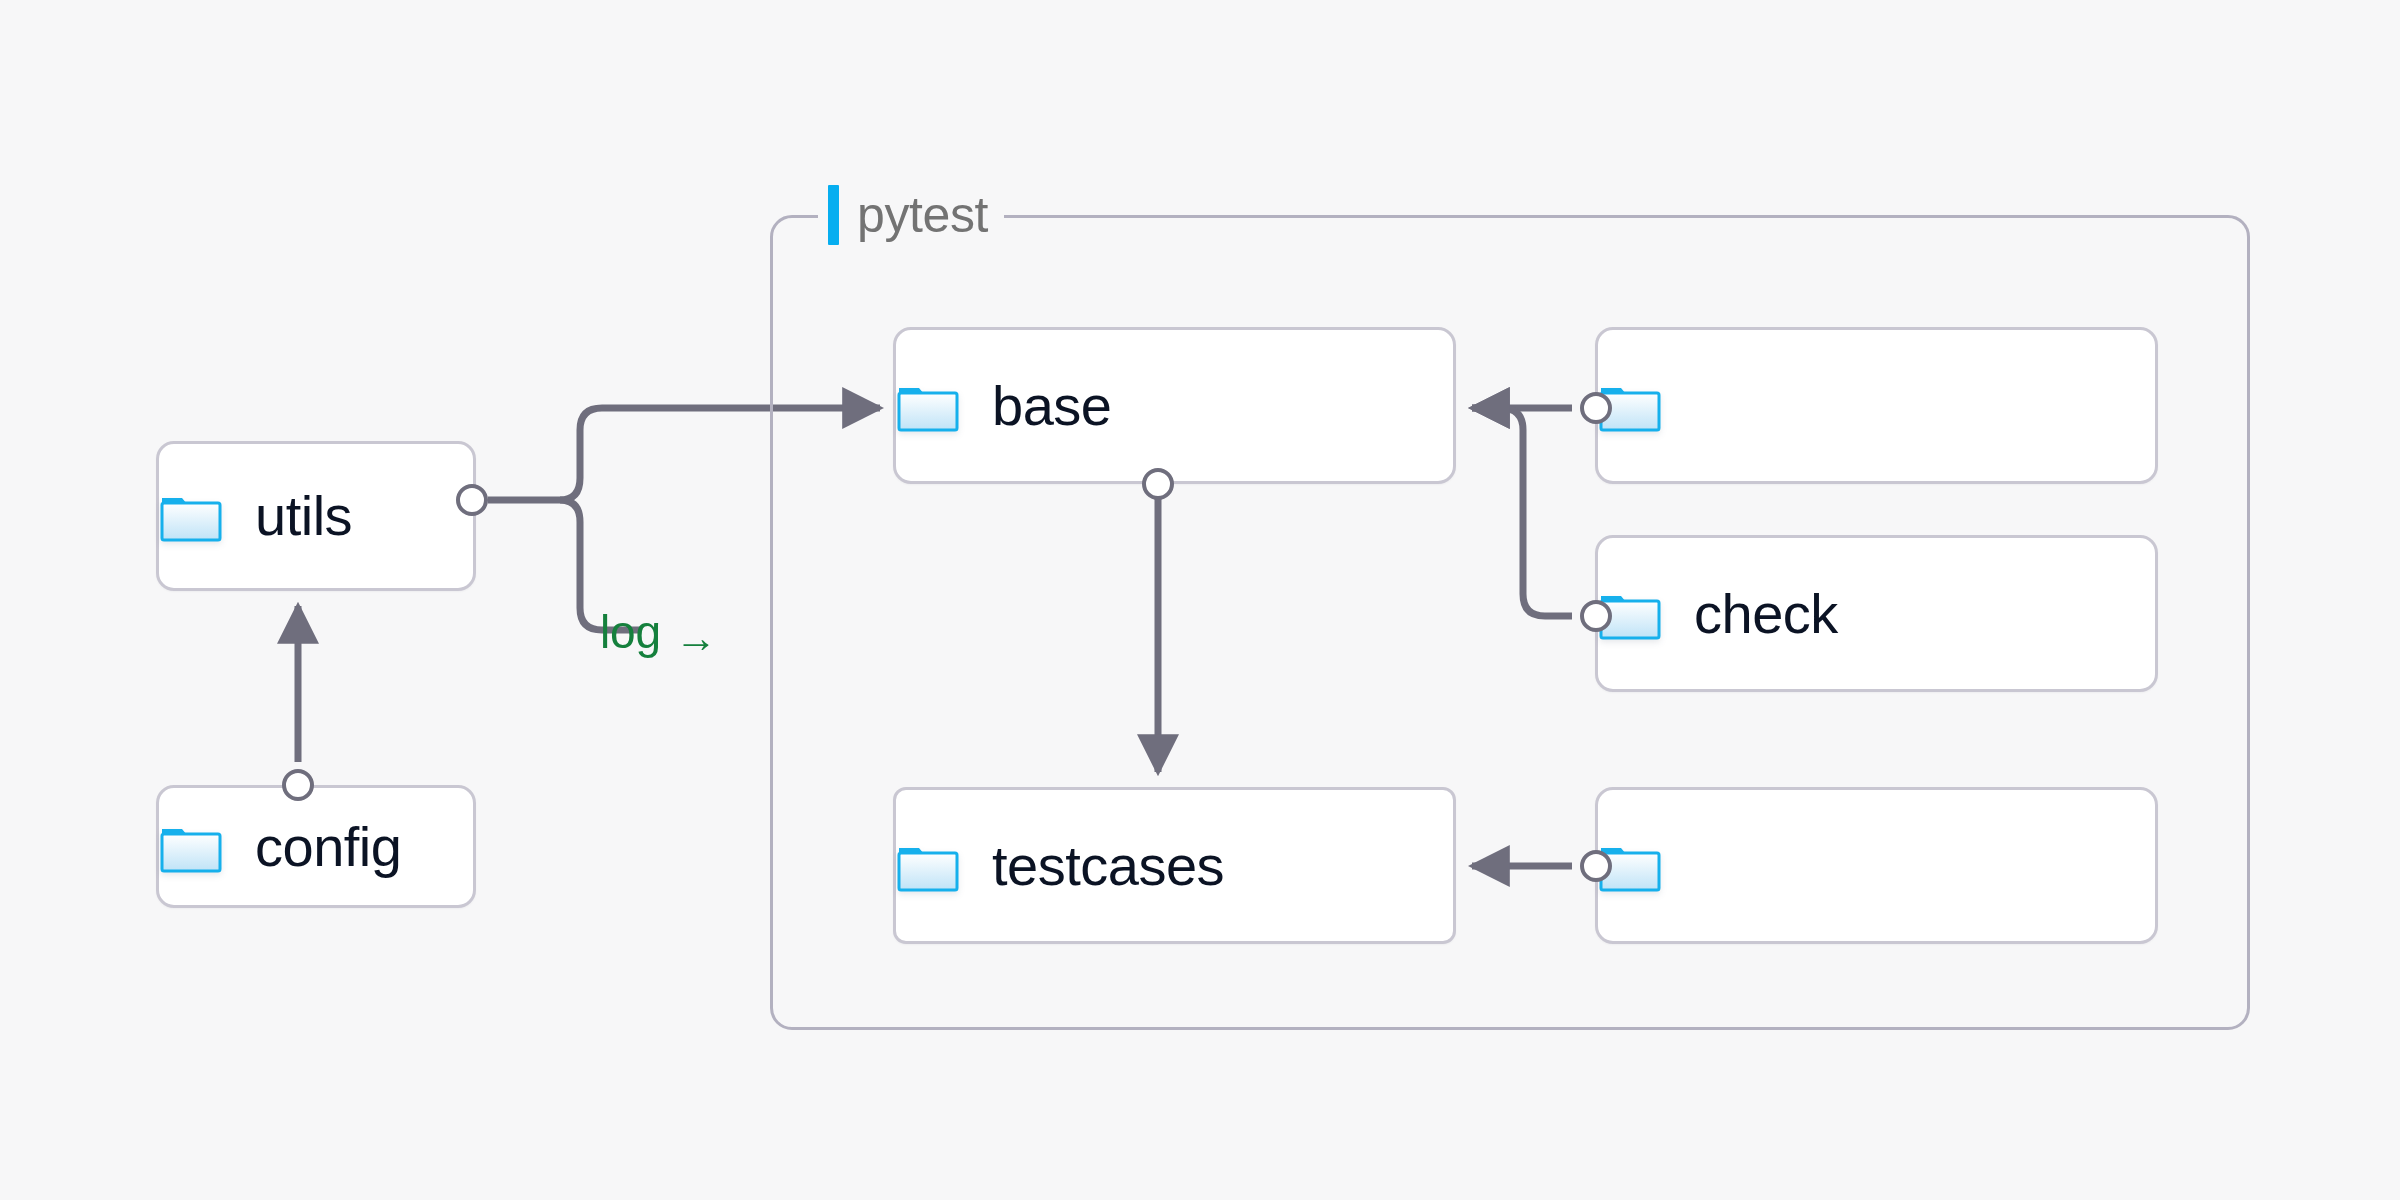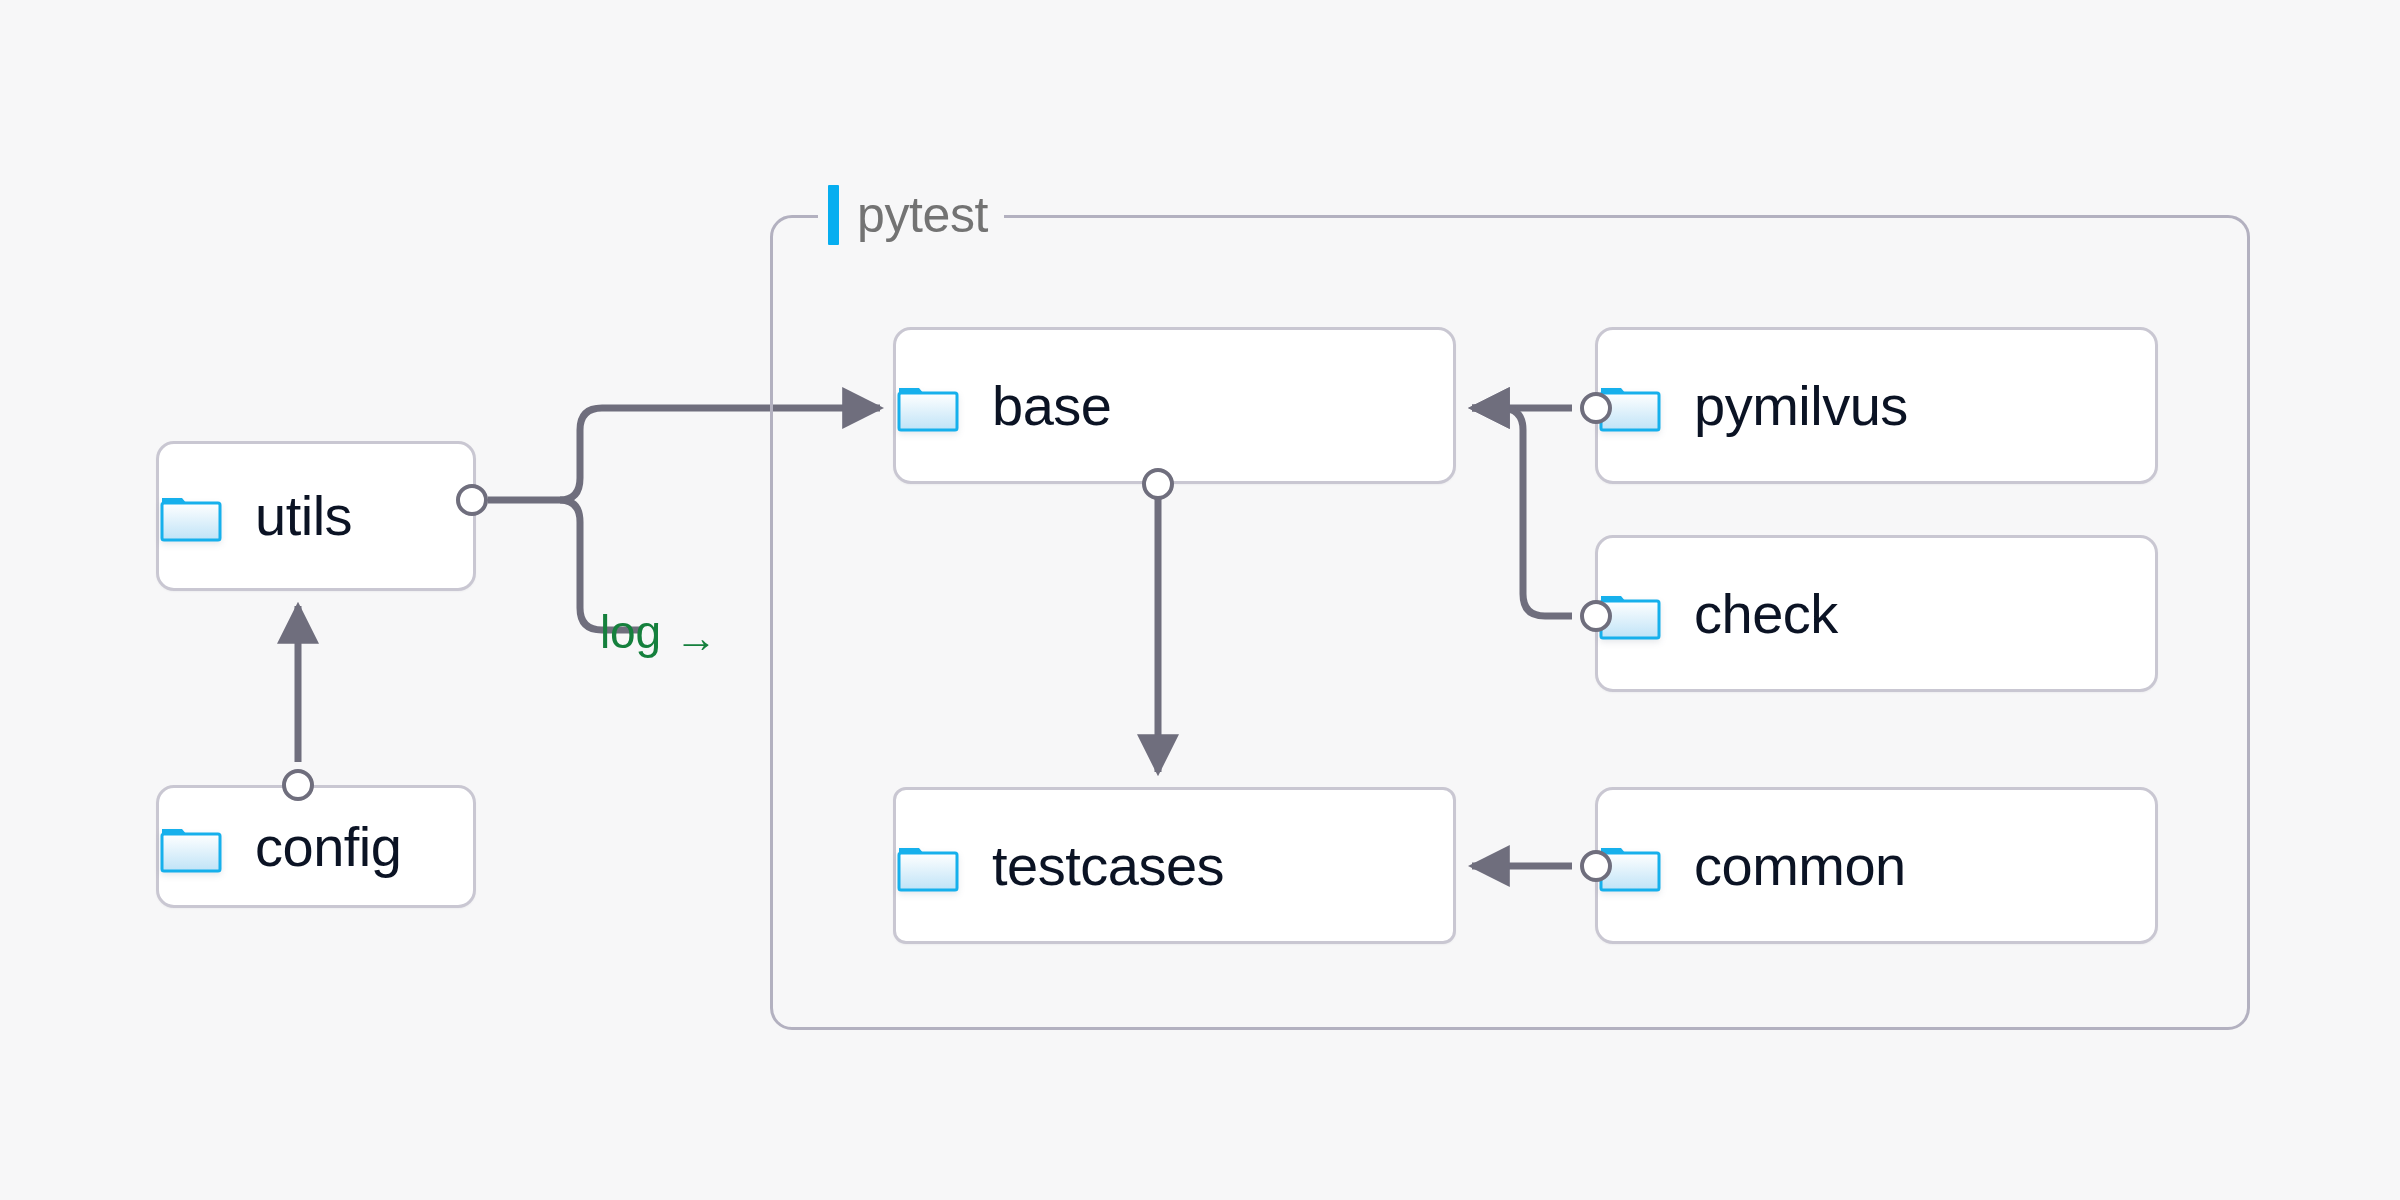--- a/index.html
+++ b/index.html
@@ -196,35 +196,33 @@
       <rect x="3" y="14" width="58" height="37" rx="2" fill="url(#folderGrad)" stroke="#16b0ec" stroke-width="3"></rect>
     </svg>
     <span class="node-label">testcases</span>
   </div>
 
   <div class="node" style="left:1595px; top:327px; width:563px; height:157px;">
     <svg class="folder-icon" viewBox="0 0 64 54">
       <path d="M3 9 h20 l5 6 h4 v6 H3 Z" fill="#16b0ec"></path>
       <rect x="3" y="14" width="58" height="37" rx="2" fill="url(#folderGrad)" stroke="#16b0ec" stroke-width="3"></rect>
     </svg>
-    <span class="node-label">pymilvus</span>
   </div>
   <div class="port" style="left:1580px; top:392px;"></div>
 
   <div class="node" style="left:1595px; top:535px; width:563px; height:157px;">
     <svg class="folder-icon" viewBox="0 0 64 54">
       <path d="M3 9 h20 l5 6 h4 v6 H3 Z" fill="#16b0ec"></path>
       <rect x="3" y="14" width="58" height="37" rx="2" fill="url(#folderGrad)" stroke="#16b0ec" stroke-width="3"></rect>
     </svg>
     <span class="node-label">check</span>
   </div>
   <div class="port" style="left:1580px; top:600px;"></div>
 
   <div class="node" style="left:1595px; top:787px; width:563px; height:157px;">
     <svg class="folder-icon" viewBox="0 0 64 54">
       <path d="M3 9 h20 l5 6 h4 v6 H3 Z" fill="#16b0ec"></path>
       <rect x="3" y="14" width="58" height="37" rx="2" fill="url(#folderGrad)" stroke="#16b0ec" stroke-width="3"></rect>
     </svg>
-    <span class="node-label">common</span>
   </div>
   <div class="port" style="left:1580px; top:850px;"></div>
 
 </div>
 
 </body></html>

